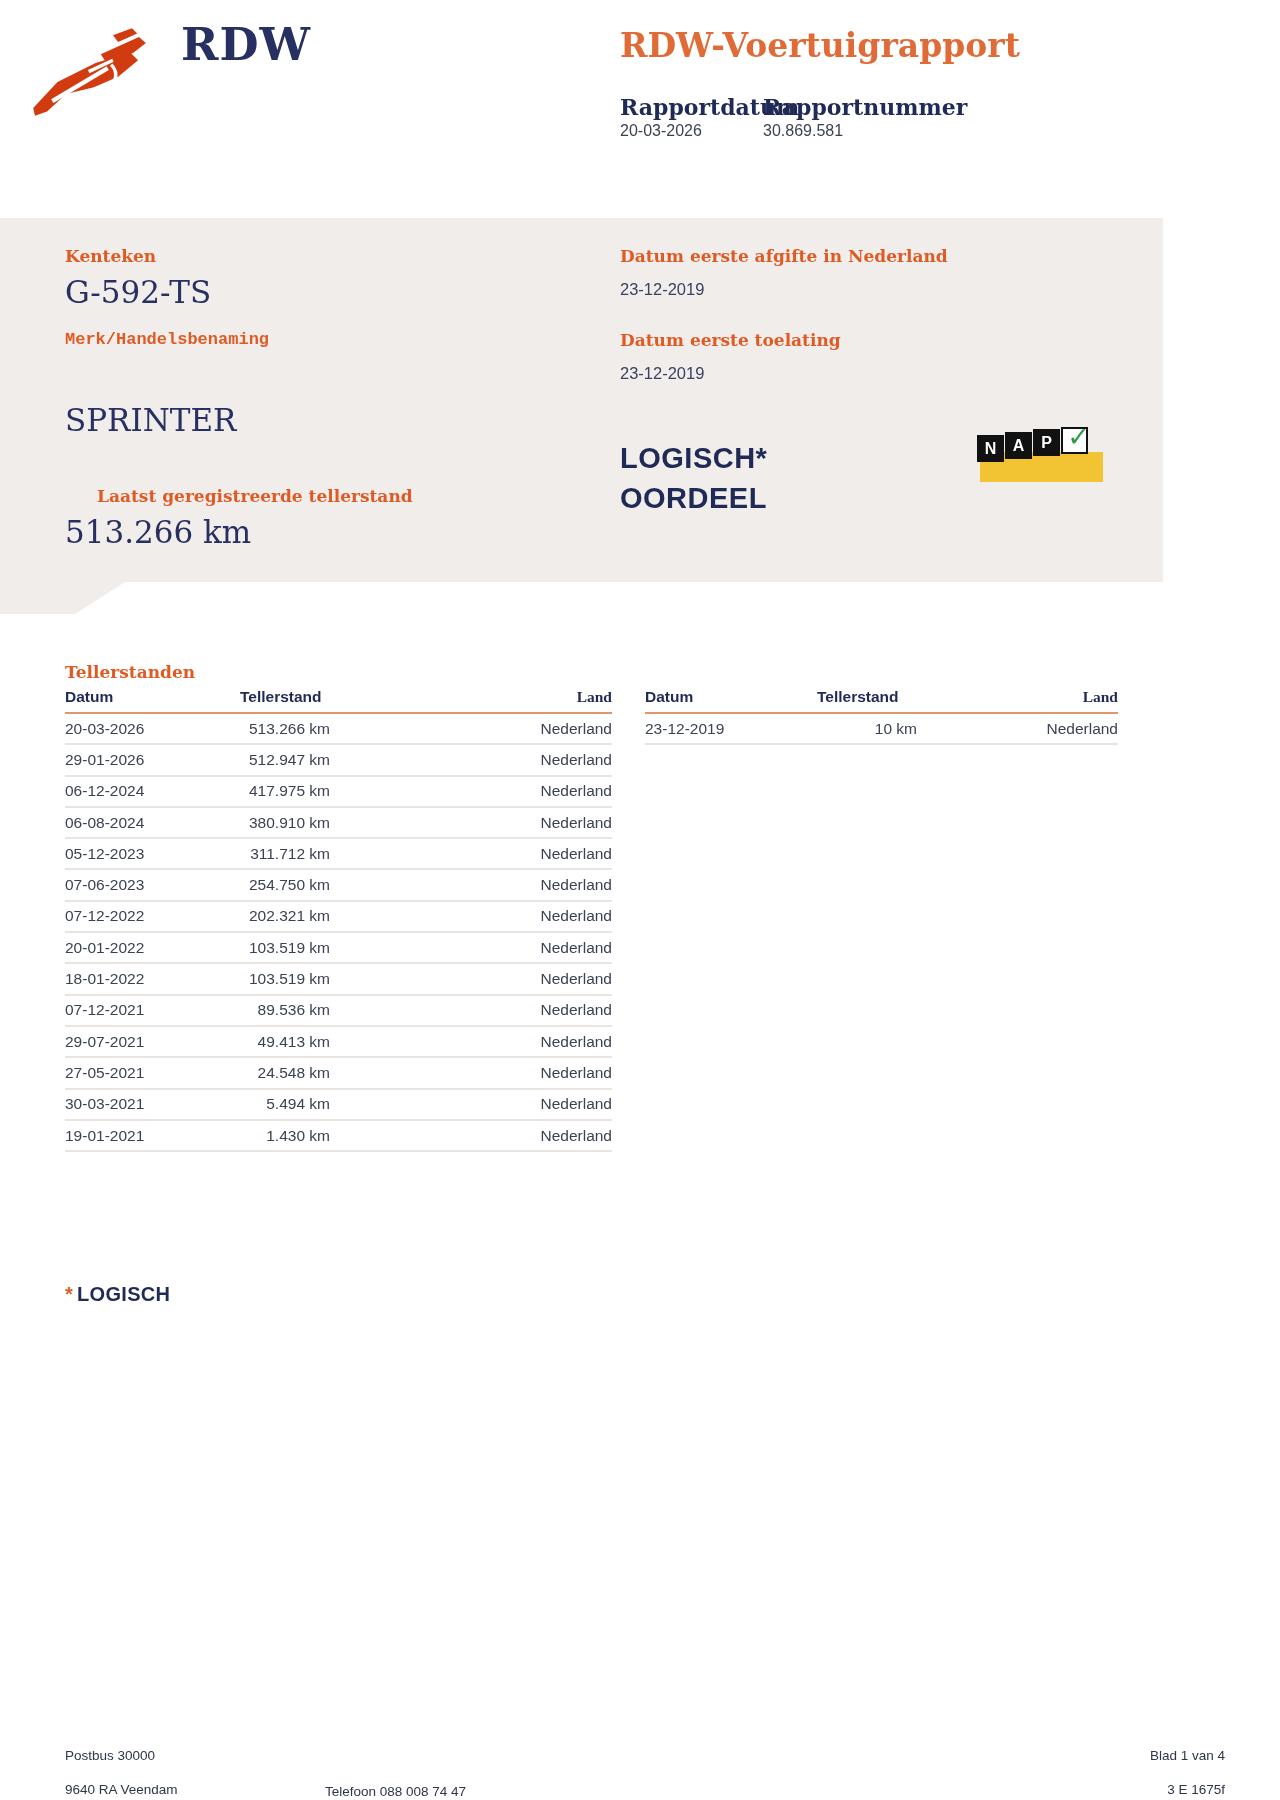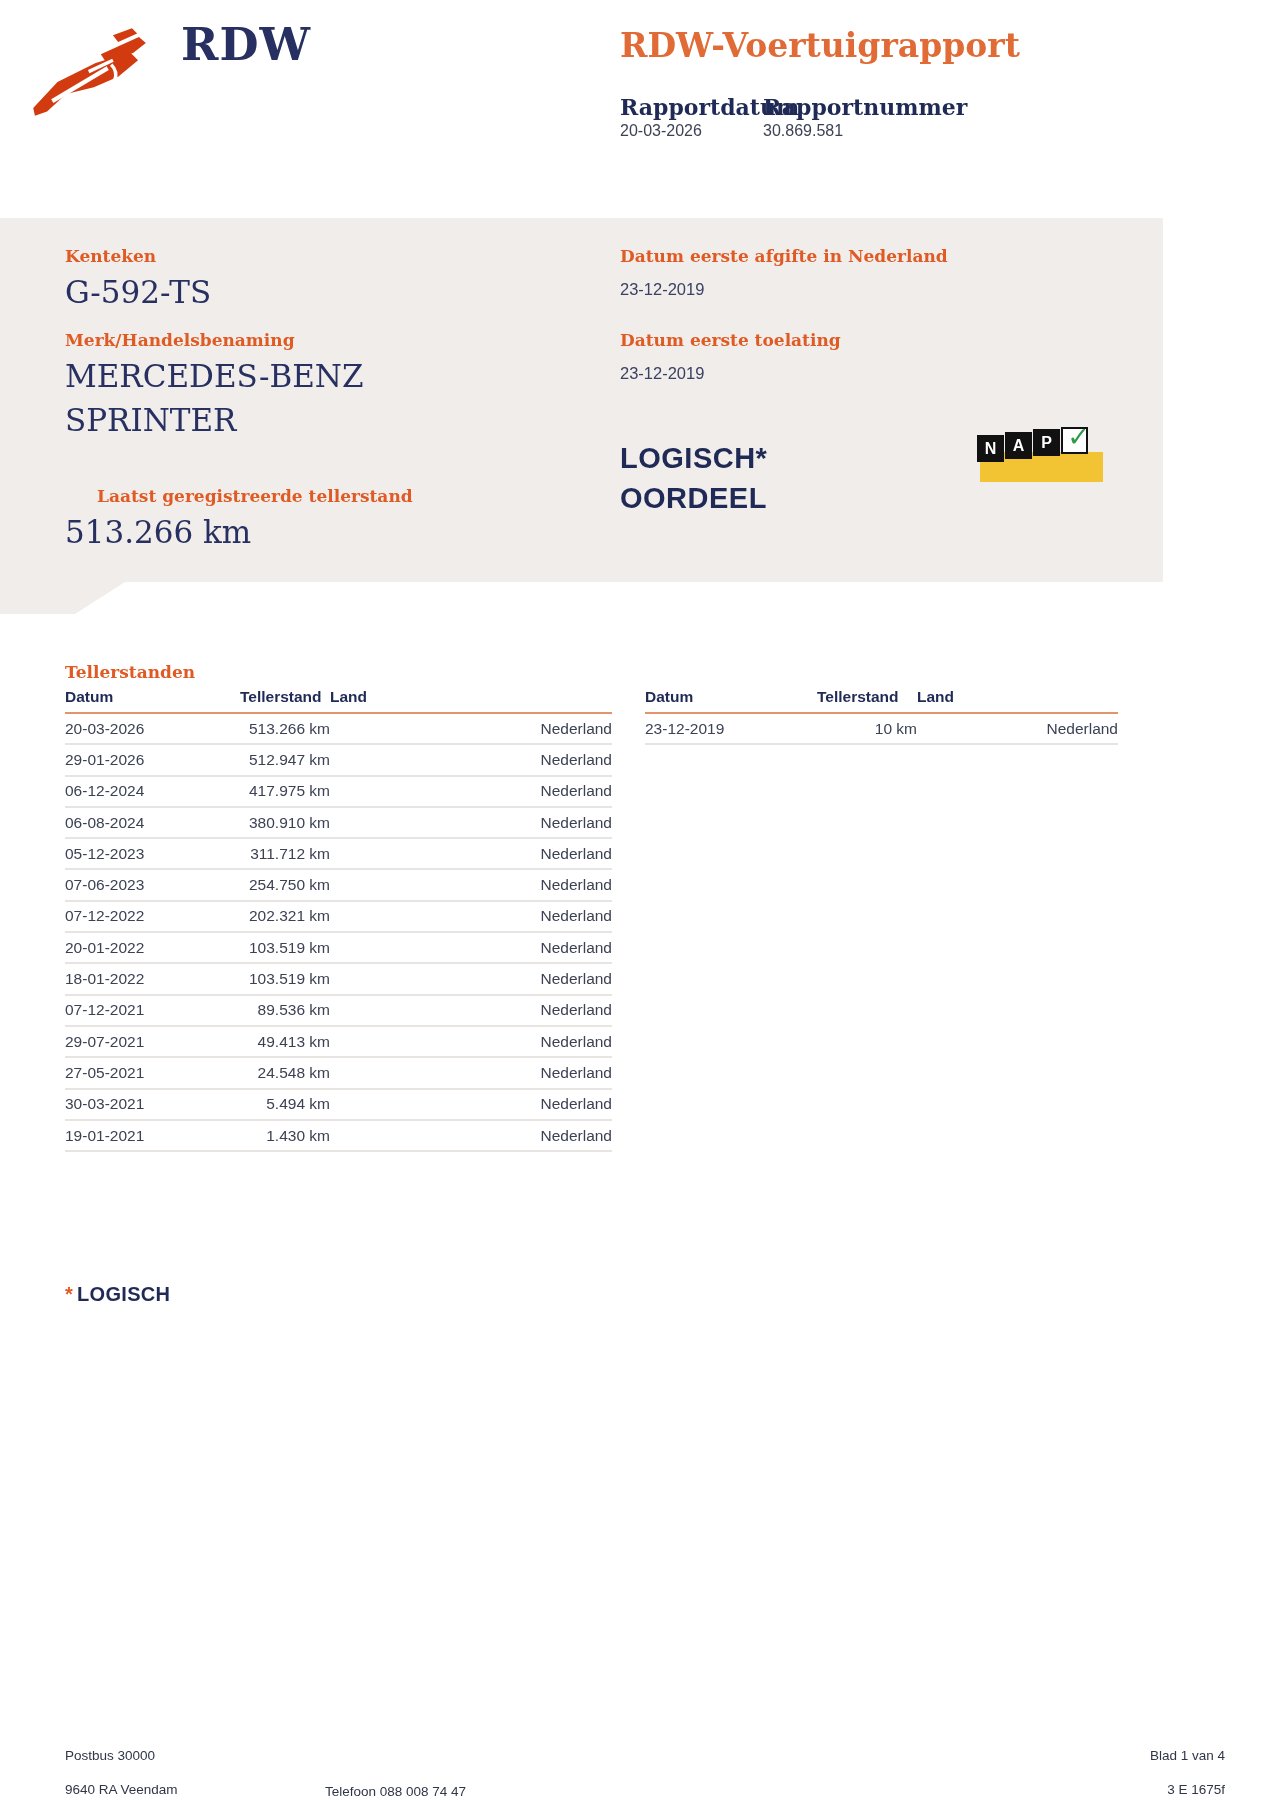--- a/index.html
+++ b/index.html
@@ -62,21 +62,21 @@
   .th{font-size:15.5px;font-weight:700;color:var(--navy);white-space:nowrap;}
   .trow{display:flex;height:31.3px;align-items:center;border-bottom:2px solid var(--rowline);}
   .tc{font-size:15.5px;color:var(--txt);white-space:nowrap;}
   .t-left .col0{width:175px;text-align:left;}
   .t-left .col1{width:90px;text-align:right;}
   .t-left .col2{flex:1;text-align:right;}
   .t-right .col0{width:172px;text-align:left;}
   .t-right .col1{width:100px;text-align:right;}
   .t-right .col2{flex:1;text-align:right;}
   .thead .col1{text-align:left;}
-  .thead .col2{text-align:left;}
+  .thead .col2{text-align:right;font-family:Liberation Serif, serif;}
 
   
   .fn-head{position:absolute;left:65px;top:1283px;font-size:20px;font-weight:700;color:var(--navy);
     letter-spacing:.3px;}
   .fn-ast{color:var(--orange-label);margin-right:4px;}
   .fn-body{position:absolute;left:65px;top:1317px;font-size:17.5px;line-height:31px;color:var(--orange-body);}
 
   
   .foot{position:absolute;font-size:13.5px;color:#2F3648;}
   .fr1{top:1748px;} .fr2{top:1782px;}
@@ -102,22 +102,21 @@
   <div class="doc-title">RDW-Voertuigrapport</div>
   <div class="meta-label mx1">Rapportdatum</div>
   <div class="meta-label mx2">Rapportnummer</div>
   <div class="meta-value mx1">20-03-2026</div>
   <div class="meta-value mx2">30.869.581</div>
 
   <div class="panel"></div>
 
   <div class="lab" style="left:65px;top:246px;">Kenteken</div>
   <div class="val-serif" style="left:65px;top:274px;">G-592-TS</div>
-  <div class="lab" style="left:65px;top:330px;">Merk/Handelsbenaming</div>
-  <div class="val-serif" style="left:65px;top:358px;">MERCEDES-BENZ</div>
+  <div class="lab" style="left:65px;top:330px;font-family:Liberation Mono, monospace;">Merk/Handelsbenaming</div>
   <div class="val-serif" style="left:65px;top:402px;">SPRINTER</div>
   <div class="lab" style="left:65px;top:486px;margin-left:32px;">Laatst geregistreerde tellerstand</div>
   <div class="val-serif" style="left:65px;top:514px;">513.266 km</div>
 
   <div class="lab" style="left:620px;top:246px;">Datum eerste afgifte in Nederland</div>
   <div class="val-sans" style="left:620px;top:280px;">23-12-2019</div>
   <div class="lab" style="left:620px;top:330px;">Datum eerste toelating</div>
   <div class="val-sans" style="left:620px;top:364px;">23-12-2019</div>
 
   <div class="oordeel">

